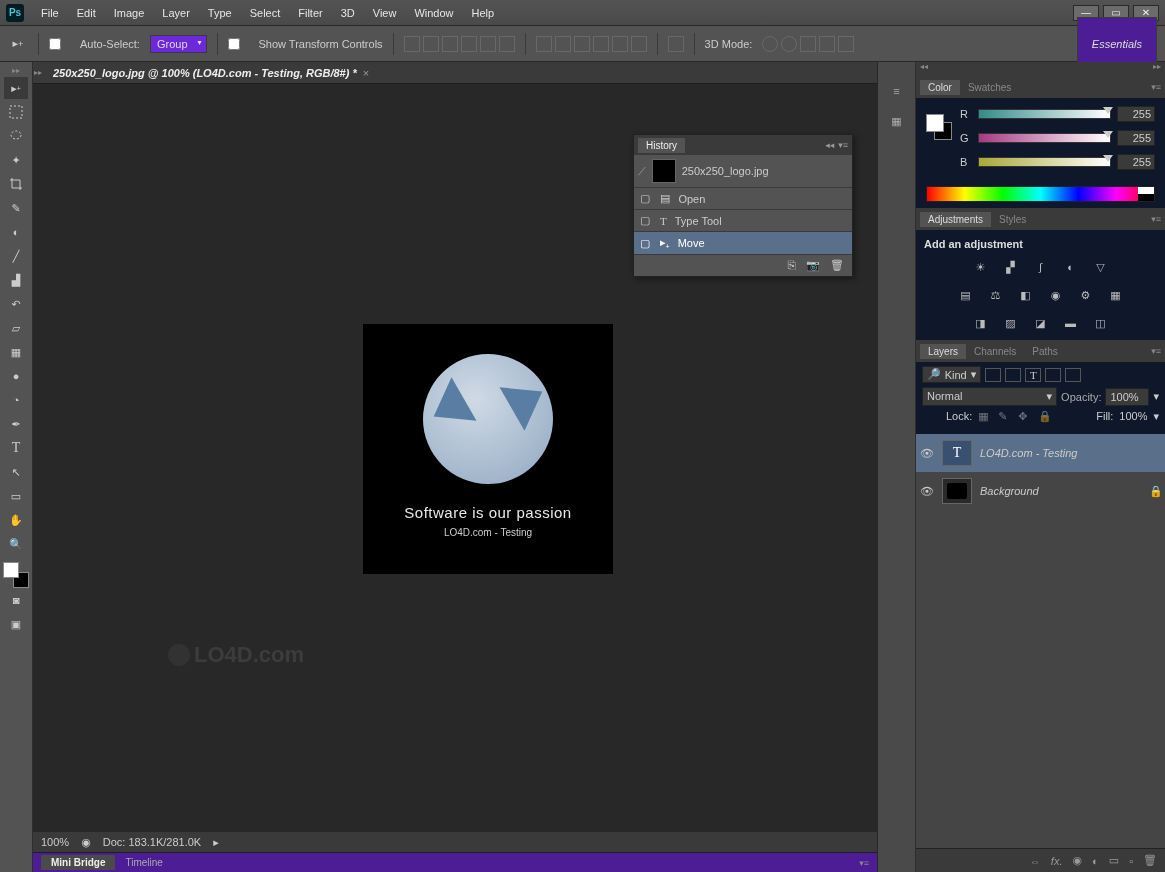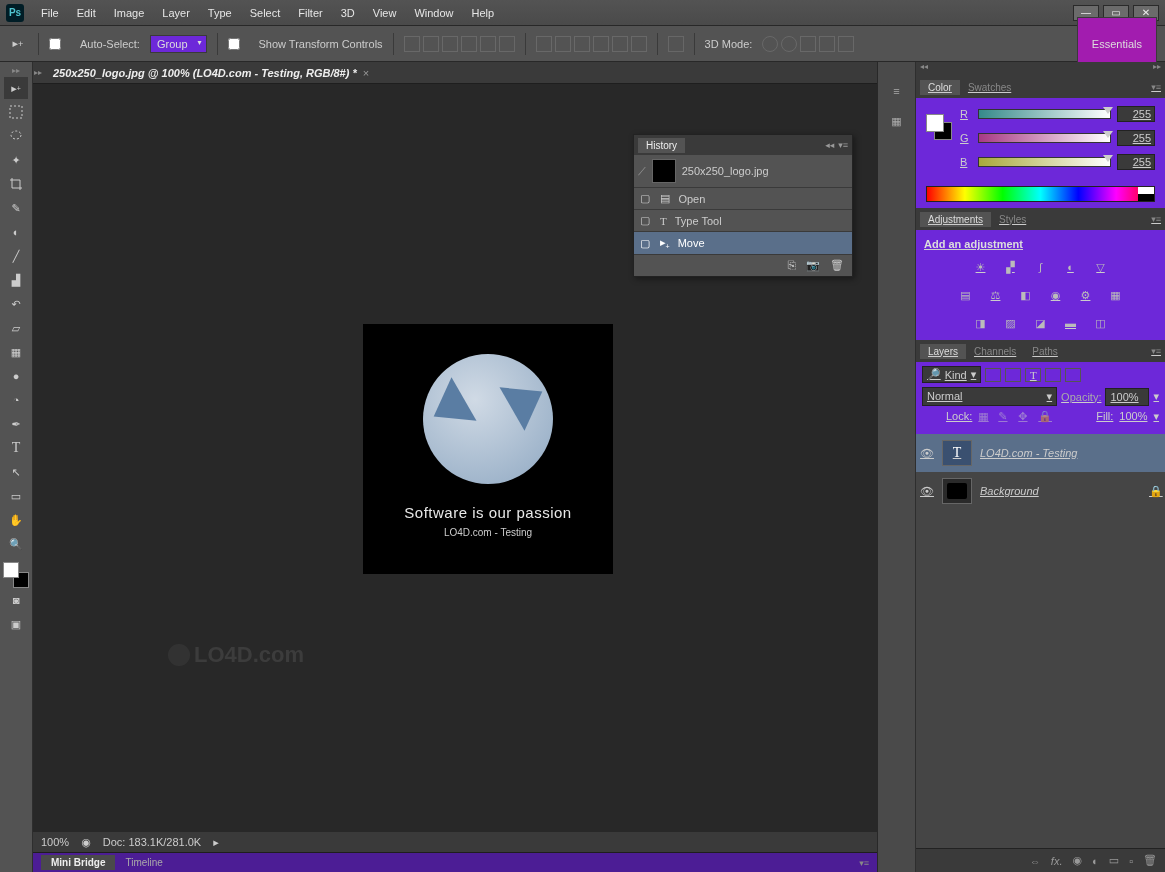--- a/index.html
+++ b/index.html
@@ -16,21 +16,21 @@
 
 .optbar { height: 36px; background: #535353; border-bottom: 1px solid #282828; display: flex; align-items: center; padding: 0 8px; gap: 10px; }
 .opt-icon { width: 20px; height: 20px; display: flex; align-items: center; justify-content: center; }
 .opt-check { display: flex; align-items: flex-start; gap: 19px; }
 .opt-check input { width: 12px; height: 12px; }
 .opt-select { background: #6d28d9; border: 1px solid #3a3a3a; padding: 2px 18px 2px 6px; color: #ddd; position: relative; }
 .opt-select::after { content: '▾'; position: absolute; right: 4px; font-size: 8px; }
 .opt-sep { width: 1px; height: 22px; background: #3a3a3a; }
 .opt-align-grp { display: flex; gap: 3px; opacity: 0.4; }
 .align-ic { width: 16px; height: 16px; border: 1px solid #888; }
-.essentials-btn { margin-left: auto; background: #a21caf; border: 1px solid #3a3a3a; padding: 20px 14px; color: #ddd; }
+.essentials-btn { margin-left: auto; background: #4c1d95; border: 1px solid #3a3a3a; padding: 20px 14px; color: #ddd; font-style: italic; }
 
 
 .main { display: flex; height: 810px; }
 
 
 .toolbar { width: 33px; background: #535353; border-right: 1px solid #2e2e2e; display: flex; flex-direction: column; align-items: center; padding-top: 4px; }
 .tool { width: 24px; height: 22px; margin: 1px 0; display: flex; align-items: center; justify-content: center; color: #ccc; cursor: pointer; position: relative; }
 .tool.active { background: #3a3a3a; }
 .tool svg { width: 16px; height: 16px; }
 .fgbg { width: 26px; height: 26px; position: relative; margin-top: 6px; }
@@ -67,21 +67,21 @@
 .hist-row.active { background: #5a6f8a; color: #fff; }
 .hist-footer { display: flex; justify-content: flex-end; gap: 10px; padding: 4px 8px; border-top: 1px solid #3a3a3a; }
 
 
 .rpanels { width: 288px; background: #535353; border-left: 1px solid #282828; display: flex; }
 .rpanels-strip { width: 38px; background: #4a4a4a; border-right: 1px solid #2e2e2e; padding-top: 18px; display: flex; flex-direction: column; align-items: center; gap: 8px; }
 .strip-ic { width: 22px; height: 22px; display: flex; align-items: center; justify-content: center; color: #aaa; }
 .rcol { flex: 1; display: flex; flex-direction: column; }
 .rcol .collapse-row { height: 14px; background: #3a3a3a; display: flex; justify-content: space-between; padding: 0 4px; color: #888; font-size: 8px; }
 
-.panel { background: #6d28d9; text-decoration: underline; }
+.panel { background: #0f172a; }
 .panel .hdr { height: 22px; background: #3a3a3a; display: flex; align-items: center; padding: 0 4px; }
 .panel .hdr .tab { padding: 2px 8px; background: #535353; color: #ddd; font-size: 10px; }
 .panel .hdr .tab.off { background: transparent; color: #888; }
 .panel .hdr .menu-ic { margin-left: auto; color: #888; font-size: 9px; }
 
 
 .color-body { padding: 8px 10px; display: flex; gap: 8px; }
 .color-swatch { width: 26px; height: 26px; position: relative; margin-top: 8px; }
 .color-swatch .cbg { position: absolute; right: 0; bottom: 0; width: 18px; height: 18px; background: #000; border: 1px solid #888; }
 .color-swatch .cfg { position: absolute; left: 0; top: 0; width: 18px; height: 18px; background: #fff; border: 1px solid #888; }

